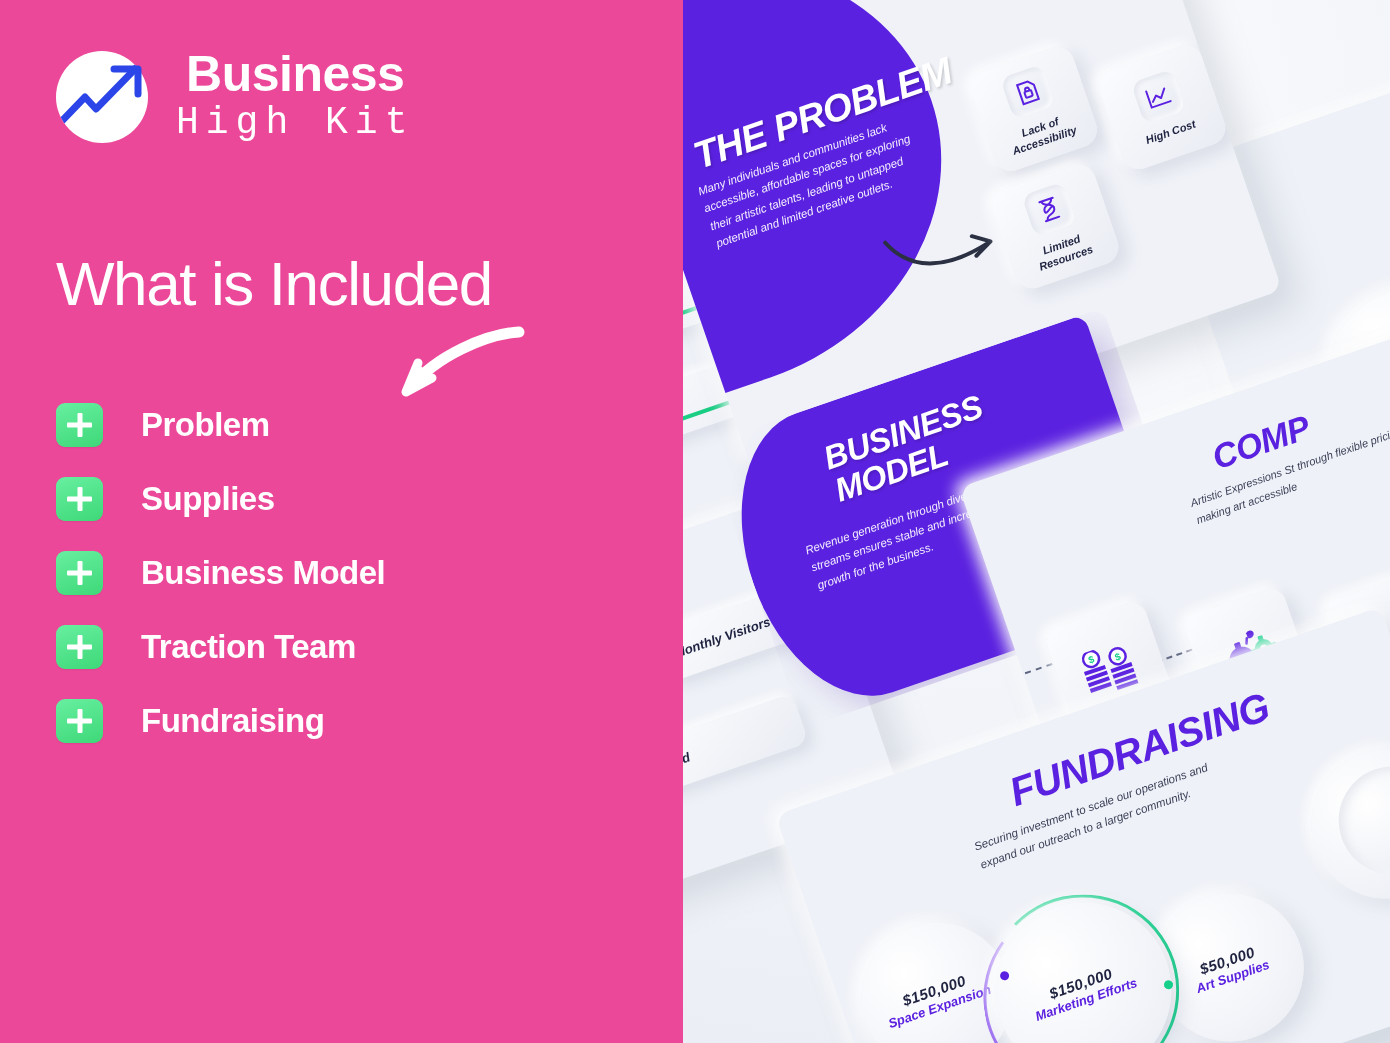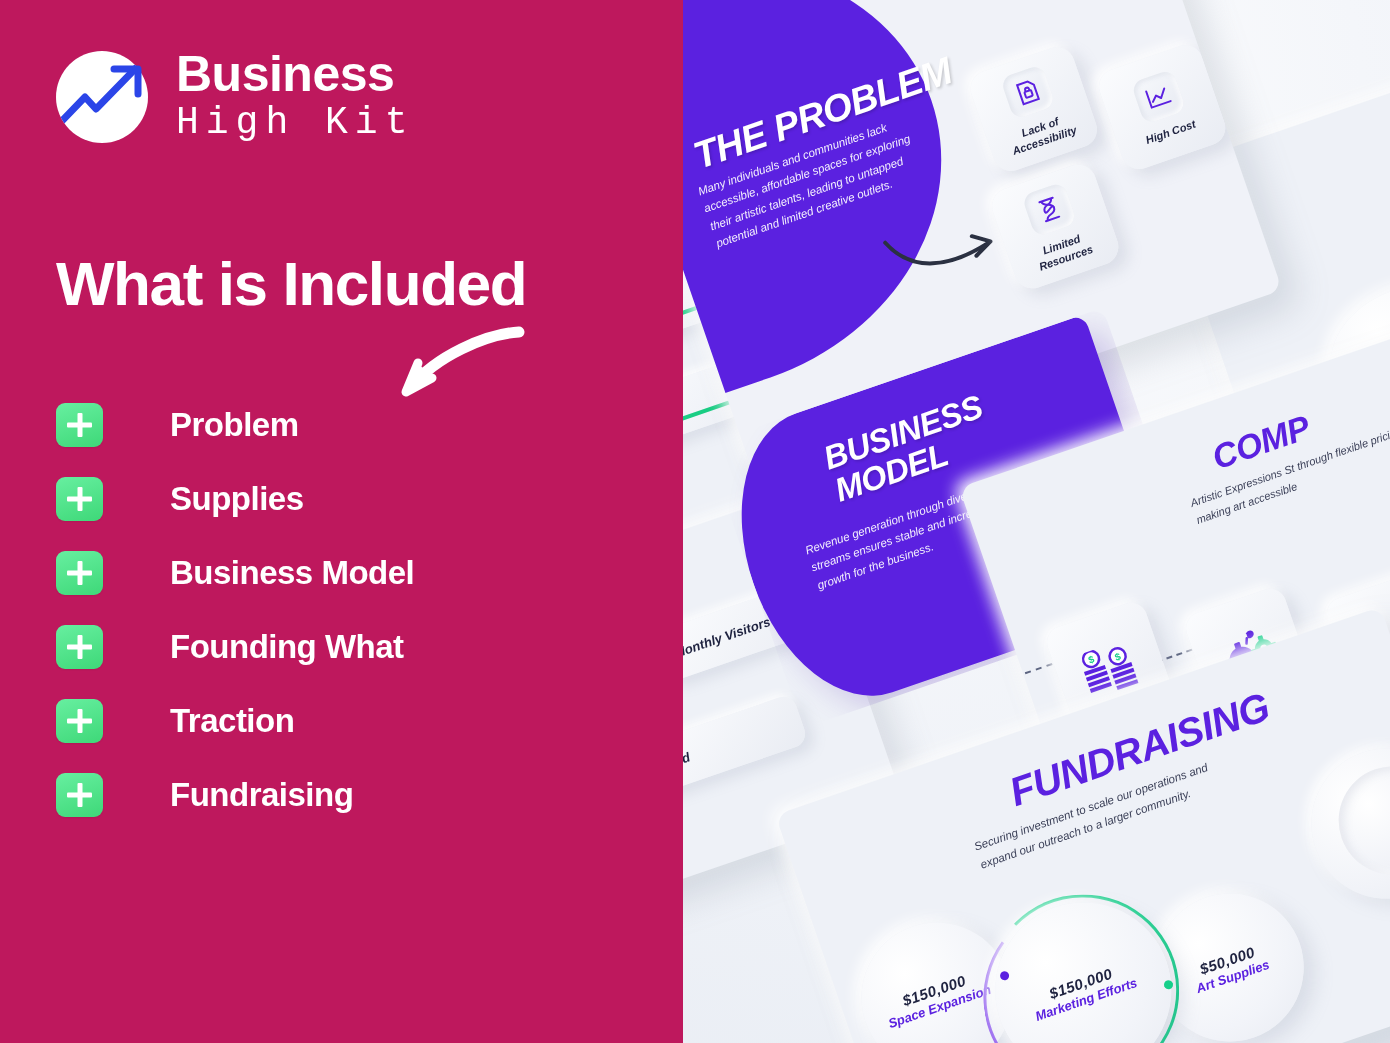--- a/index.html
+++ b/index.html
@@ -9,23 +9,24 @@
     font-family: "Liberation Sans", sans-serif;
     background: #eef1f6;
     position: relative;
   }
 
   
   .left-panel {
     position: absolute;
     left: 0; top: 0;
     width: 683px; height: 1043px;
-    background: #be185d;
+    background: #ec4899;
     z-index: 40;
     overflow: hidden;
+    text-align: center;
   }
 
   
   .logo-row {
     position: absolute;
     left: 52px; top: 47px;
     display: flex;
     align-items: center;
   }
   .logo-mark {
@@ -64,21 +65,21 @@
     margin-top: 1px;
     white-space: nowrap;
   }
 
   
   .heading {
     position: absolute;
     left: 56px; top: 248px;
     color: #ffffff;
     font-size: 62px;
-    font-weight: bold;
+    font-weight: normal;
     letter-spacing: -1.4px;
     white-space: nowrap;
   }
 
   
   .arrow-doodle {
     position: absolute;
     left: 388px; top: 322px;
     width: 140px; height: 82px;
   }
@@ -86,21 +87,20 @@
   
   .feature-list {
     position: absolute;
     left: 56px; top: 388px;
     width: 600px;
   }
   .feature-item {
     display: flex;
     align-items: center;
     height: 74px;
-    gap: 29px;
   }
   .plus-box {
     width: 47px; height: 44px;
     border-radius: 9px;
     background: linear-gradient(160deg, #67efa0 0%, #3ed878 100%);
     position: relative;
     flex: 0 0 auto;
     box-shadow: 0 1px 2px rgba(0,0,0,0.07);
   }
   .plus-box::before, .plus-box::after {
@@ -716,24 +716,20 @@
     <div class="feature-item">
       <span class="plus-box"></span>
       <span class="feature-label">Supplies</span>
     </div>
     <div class="feature-item">
       <span class="plus-box"></span>
       <span class="feature-label">Business Model</span>
     </div>
     <div class="feature-item">
       <span class="plus-box"></span>
-      <span class="feature-label">Founding What</span>
-    </div>
-    <div class="feature-item">
-      <span class="plus-box"></span>
-      <span class="feature-label">Traction</span>
+      <span class="feature-label">Traction Team</span>
     </div>
     <div class="feature-item">
       <span class="plus-box"></span>
       <span class="feature-label">Fundraising</span>
     </div>
   </div>
 </div>
 
 </body></html>

